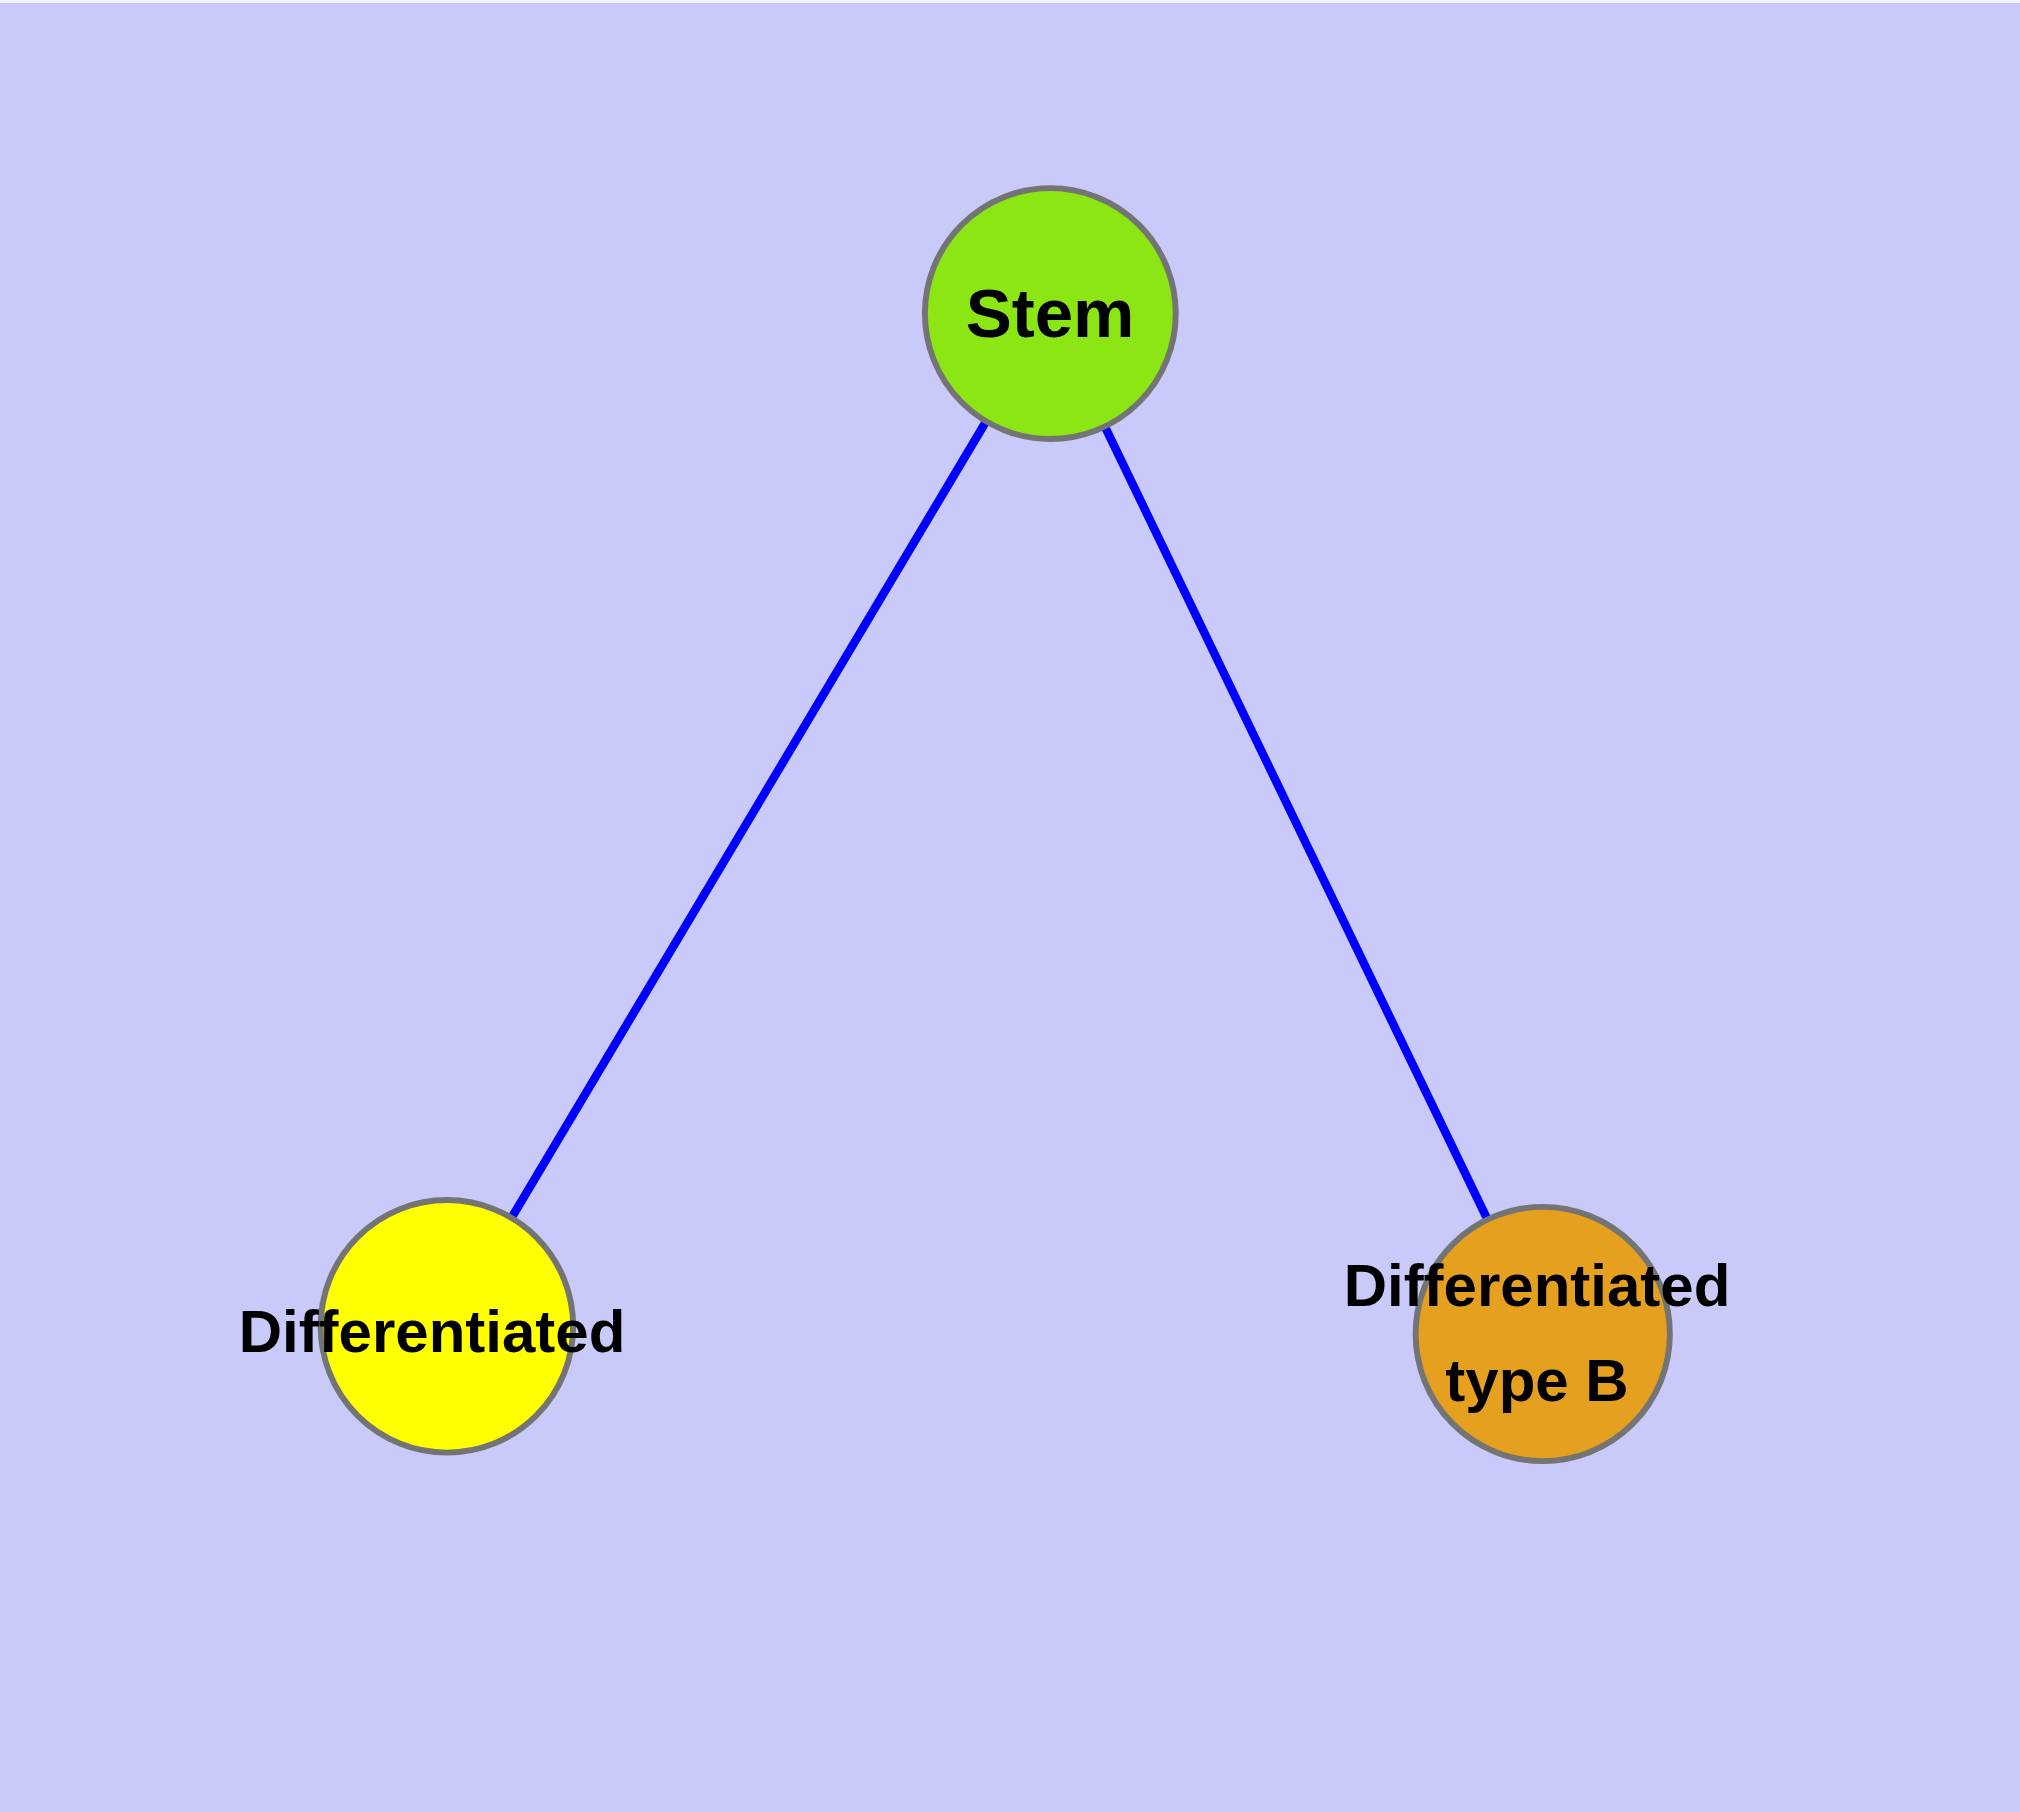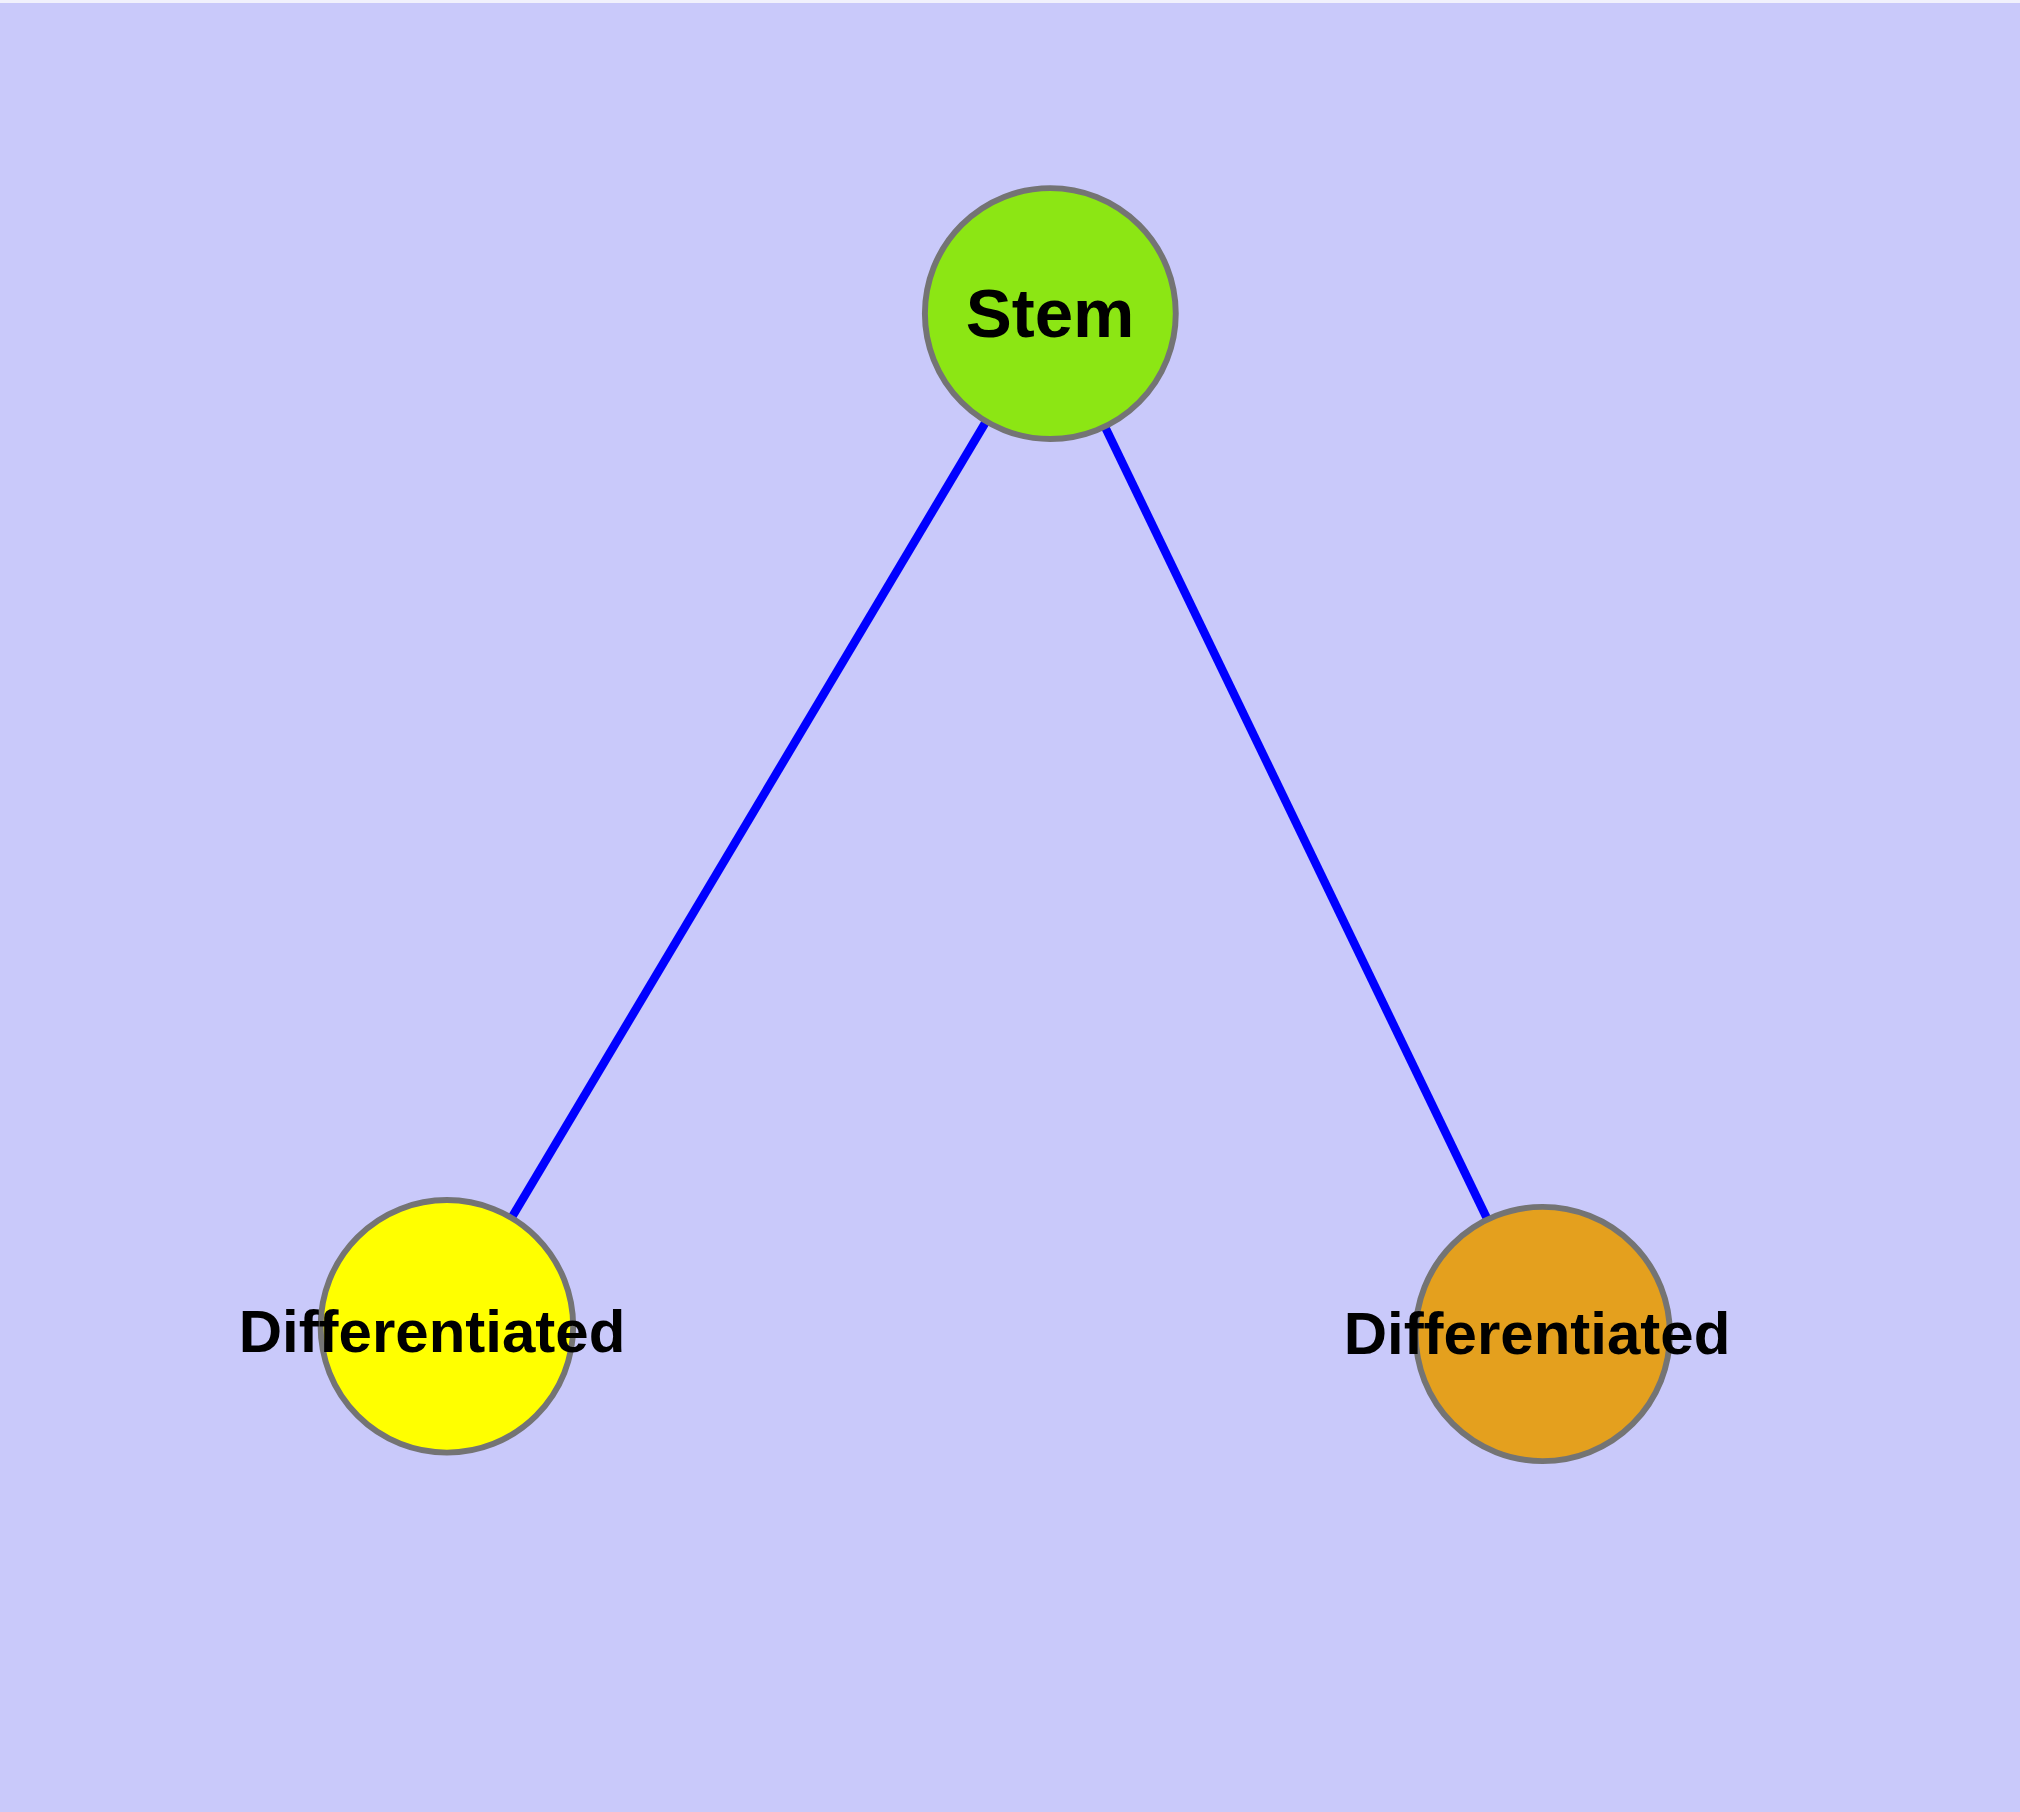--- a/index.html
+++ b/index.html
@@ -62,16 +62,17 @@
   <div class="node-label label-single" style="left: 1050px; top: 314px; color: rgb(0, 0, 0);">
     <span class="label-line">Stem</span>
   </div>
 
   <div class="node-label label-two-line" style="left: 432px; top: 1331px; color: rgb(0, 0, 0);">
     <span class="label-line">Differentiated</span>
   </div>
 
   <div class="node-label label-two-line" style="left: 1537px; top: 1333px; color: rgb(0, 0, 0);">
     <span class="label-line">Differentiated</span>
+    <span class="label-line">type B</span>
   </div>
 
 </div>
 
 
 </body></html>

